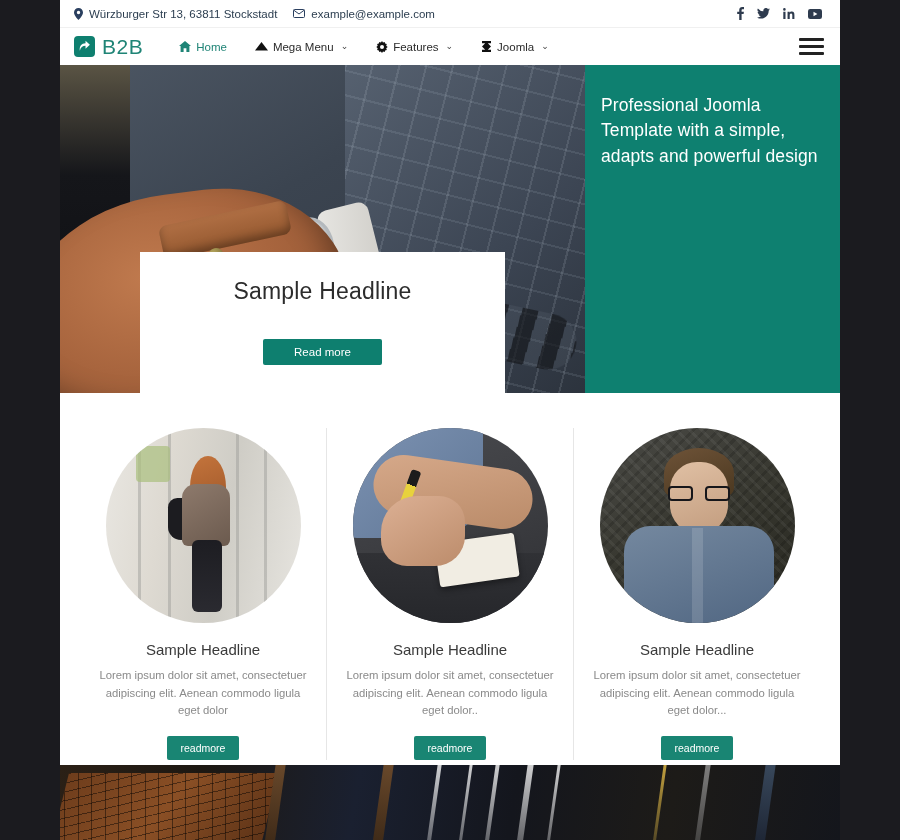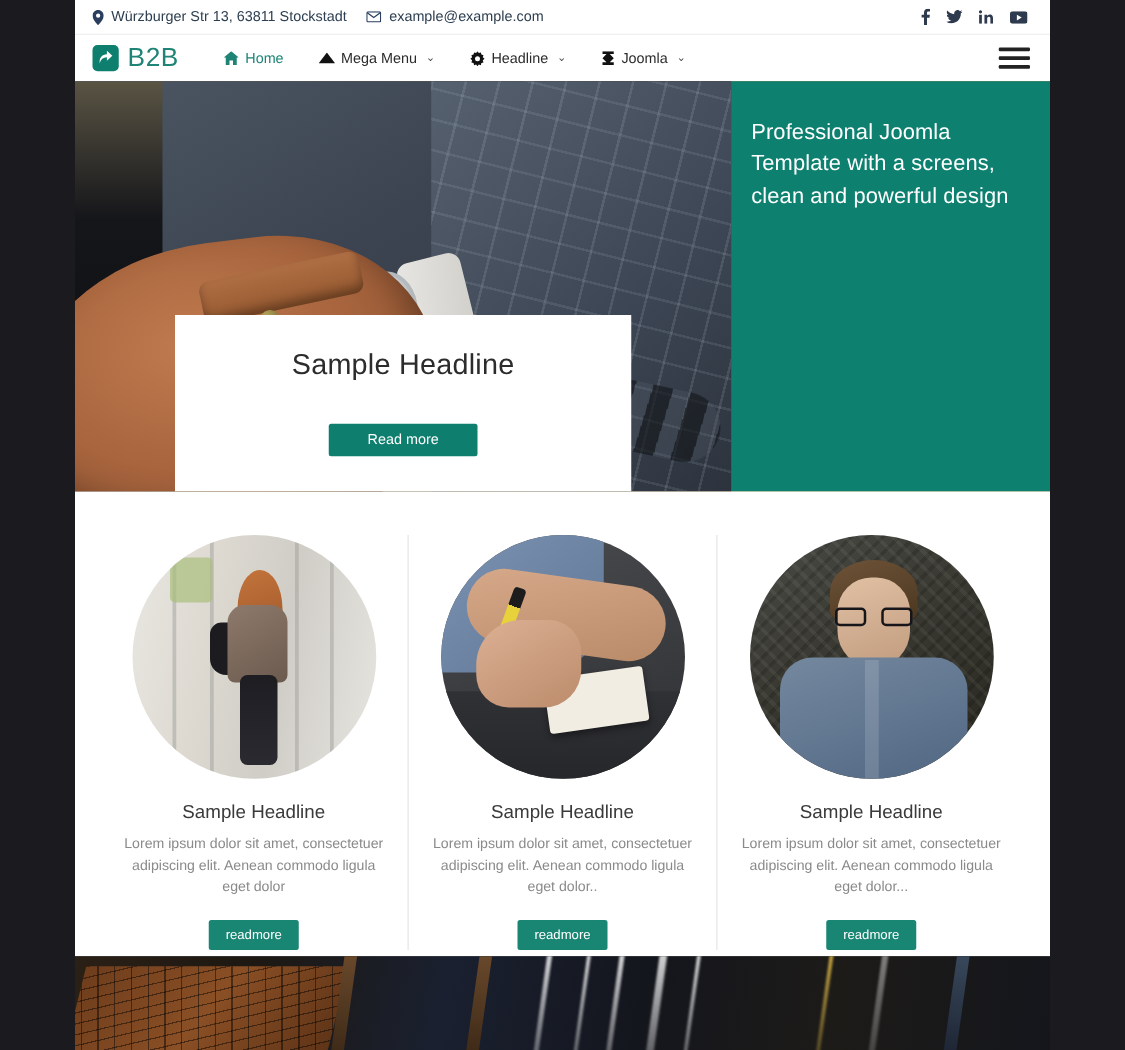--- a/index.html
+++ b/index.html
@@ -8,21 +8,21 @@
   body {
     background: #53565a;
     font-family: "Liberation Sans", sans-serif;
     overflow: hidden;
   }
   .page-frame {
     position: absolute;
     left: 60px; top: 0;
     width: 780px;
     height: 840px;
-    background: #a16207;
+    background: #000000;
     overflow: hidden;
   }
   .below-fold {
     position: absolute;
     left: 0; top: 0; width: 900px; height: 840px;
     background: #1b1b1f;
     z-index: 0;
   }
 
   
@@ -463,21 +463,21 @@
         <span>Mega Menu</span>
         <span class="caret">⌄</span>
       </div>
       <div class="menu-item">
         <span class="mi-icon">
           <svg width="12" height="12" viewBox="0 0 12 12">
               <path d="M6 0 7 1.4l1.7-.5.4 1.7 1.7.5-.6 1.7L11.7 6l-1.5 1.2.6 1.7-1.7.5-.4 1.7-1.7-.5L6 12 4.9 10.6l-1.6.5-.5-1.7L1.1 8.9l.6-1.7L.3 6l1.4-1.2-.6-1.7 1.7-.5.5-1.7 1.6.5z" fill="#111"></path>
               <circle cx="6" cy="6" r="2" fill="#fff"></circle>
             </svg>
         </span>
-        <span>Headline</span>
+        <span>Features</span>
         <span class="caret">⌄</span>
       </div>
       <div class="menu-item">
         <span class="mi-icon">
           <svg width="11" height="11" viewBox="0 0 11 11">
               <path d="M1 0h9v2.2H6.8L10 5.5 6.8 8.8H10V11H1V8.8h3.2L1 5.5 4.2 2.2H1z" fill="#111"></path>
             </svg>
         </span>
         <span>Joomla</span>
         <span class="caret">⌄</span>
@@ -500,21 +500,21 @@
       <div class="buttons-row"></div>
       <div class="cuff"></div>
       <div class="watch-band"></div>
       <div class="watch-face"></div>
       <div class="glove"></div>
       <div class="glove-strap"></div>
       <div class="glove-btn"></div>
     </div>
 
     <div class="hero-panel">
-      <h1>Professional Joomla Template with a screens, clean and powerful design</h1>
+      <h1>Professional Joomla Template with a simple, adapts and powerful design</h1>
     </div>
 
     <div class="hero-card">
       <h2>Sample Headline</h2>
       <button class="btn-teal">Read more</button>
     </div>
   </div>
 
   <div class="cards-section">
     <div class="cards-row">

